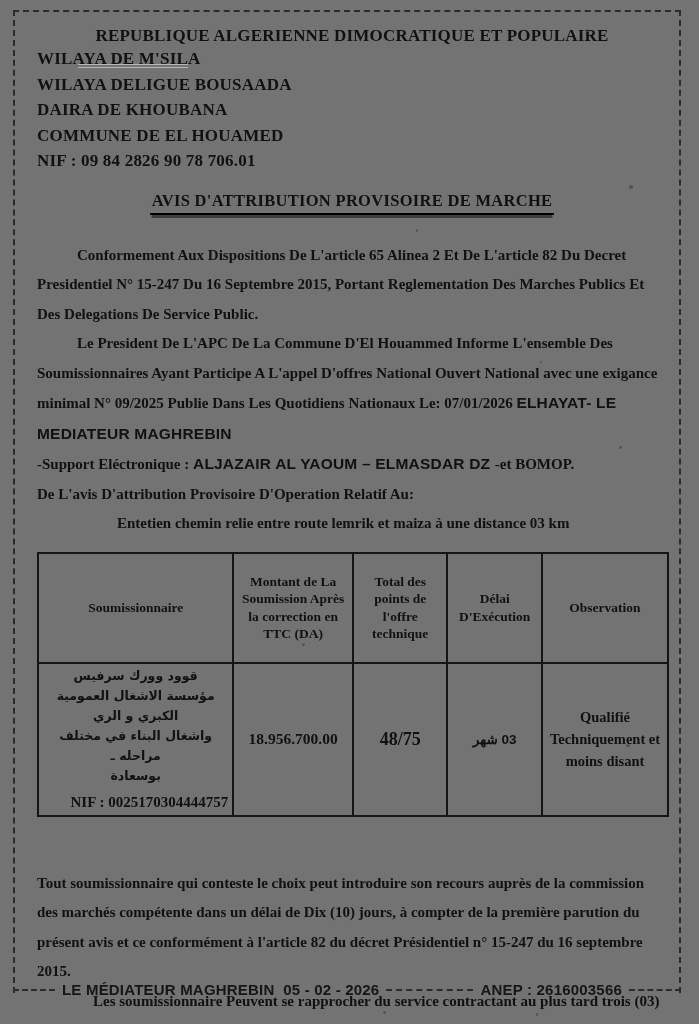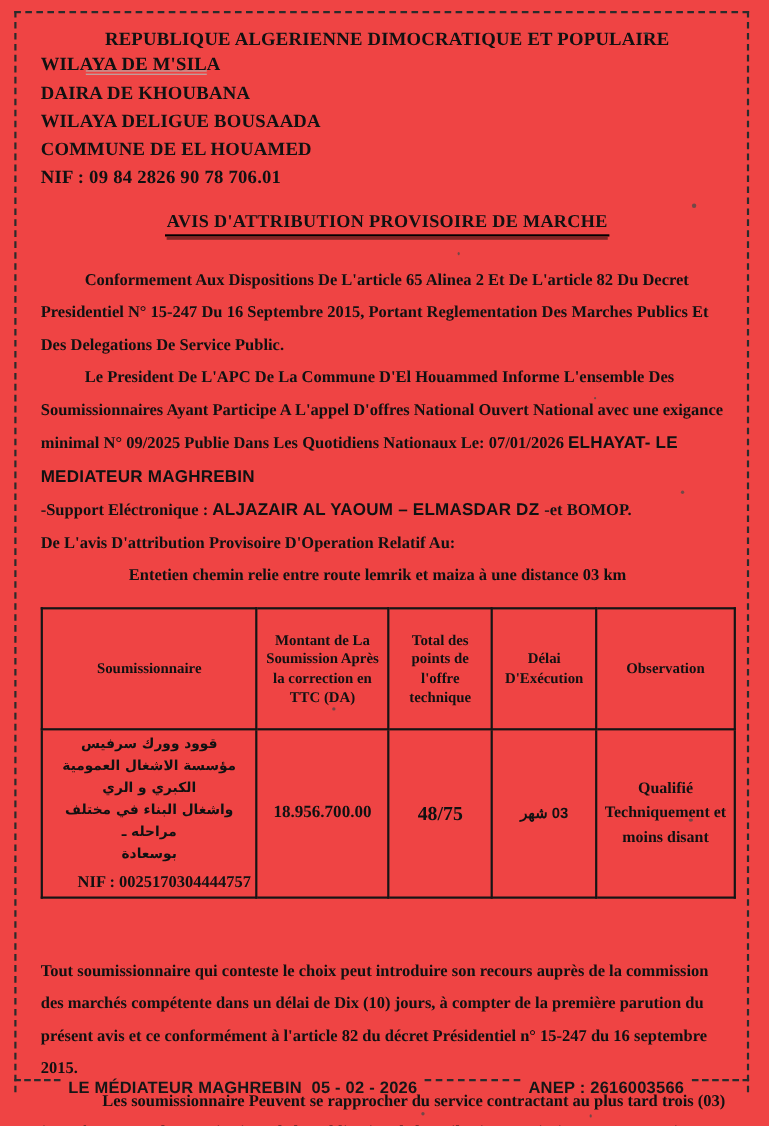--- a/index.html
+++ b/index.html
@@ -1,18 +1,18 @@
 <!DOCTYPE html>
 <html><head>
 <meta charset="utf-8">
 <style>
   html,body{margin:0;padding:0;background:#e9e9e6;}
   .page{
     position:relative;width:699px;height:1024px;margin:0 auto;
-    background:#ef4444;color:#111;overflow:hidden;
+    background:#737373;color:#111;overflow:hidden;
     font-family:"Liberation Serif", serif;font-weight:700;
   }
   .frame{
     position:absolute;left:13px;top:10px;width:664px;height:981px;
     border:2px dashed #2b2b2b;border-bottom:none;
   }
   .content{position:absolute;left:37px;top:26px;width:630px;}
   .republic{text-align:center;font-size:17px;letter-spacing:.2px;}
   .admin-line{font-size:17px;line-height:25.5px;letter-spacing:.2px;}
   .artifact{position:absolute;left:78px;top:64px;width:110px;border-top:4px double #b5b5b2;}
@@ -37,21 +37,21 @@
   .body-row td{height:132px;}
   .arabic{font-family:"DejaVu Sans", sans-serif;font-size:12.5px;line-height:20px;direction:rtl;}
   .nif-line{font-size:15px;line-height:22px;margin-top:5px;text-align:right;}
   .montant{font-size:15.5px;}
   .points{font-size:18px;}
   .delai{font-family:Liberation Sans, sans-serif;font-size:13.5px;direction:rtl;}
   .observation{font-size:14.5px;line-height:22px;white-space:pre-line;}
   .p-recours{margin-top:52px;}
   .p-renseignement{text-indent:56px;}
   .footer-bar{
-    position:absolute;left:13px;right:18px;top:981px;display:flex;align-items:flex-start;
+    position:absolute;left:13px;right:18px;top:981px;display:flex;align-items:center;
     font-family:"Liberation Sans", sans-serif;font-weight:700;font-size:15px;letter-spacing:.2px;gap:7px;
     color:#161616;
   }
   .dash{border-top:2.5px dashed #2b2b2b;height:0;}
   .dash-left{width:42px;}
   .dash-mid{flex:1;}
   .dash-right{width:52px;}
   .footer-text{white-space:pre;}
   .speck{position:absolute;background:#4a4a48;border-radius:50%;opacity:.75;}
 </style>
@@ -61,22 +61,22 @@
 <div class="page">
   <div class="frame"></div>
   <div class="artifact"></div>
 
   <div class="content">
 
     <div class="republic">REPUBLIQUE ALGERIENNE DIMOCRATIQUE ET POPULAIRE</div>
 
     <div class="admin-lines">
       <div class="admin-line">WILAYA DE M'SILA</div>
+      <div class="admin-line">WILAYA DELIGUE BOUSAADA</div>
       <div class="admin-line">DAIRA DE KHOUBANA</div>
-      <div class="admin-line">WILAYA DELIGUE BOUSAADA</div>
       <div class="admin-line">COMMUNE DE EL HOUAMED</div>
       <div class="admin-line">NIF : 09 84 2826 90 78 706.01</div>
     </div>
 
     <div class="title-wrap">
       <span class="title-text">AVIS D'ATTRIBUTION PROVISOIRE DE MARCHE</span>
     </div>
 
     <div class="para p-conformement">Conformement Aux Dispositions De L'article 65 Alinea 2 Et De L'article 82 Du Decret Presidentiel N° 15-247 Du 16 Septembre 2015, Portant Reglementation Des Marches Publics Et Des Delegations De Service Public.</div>
 

